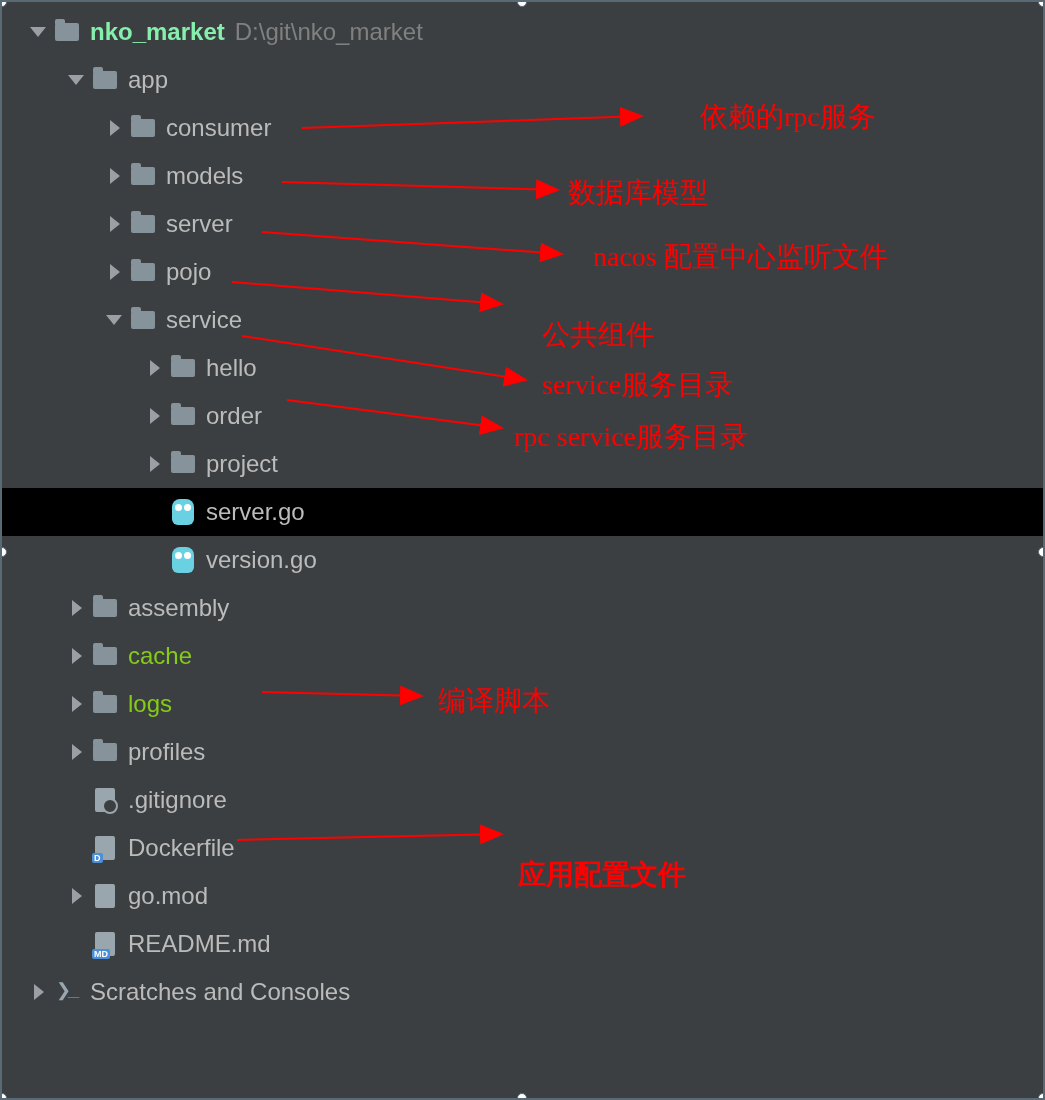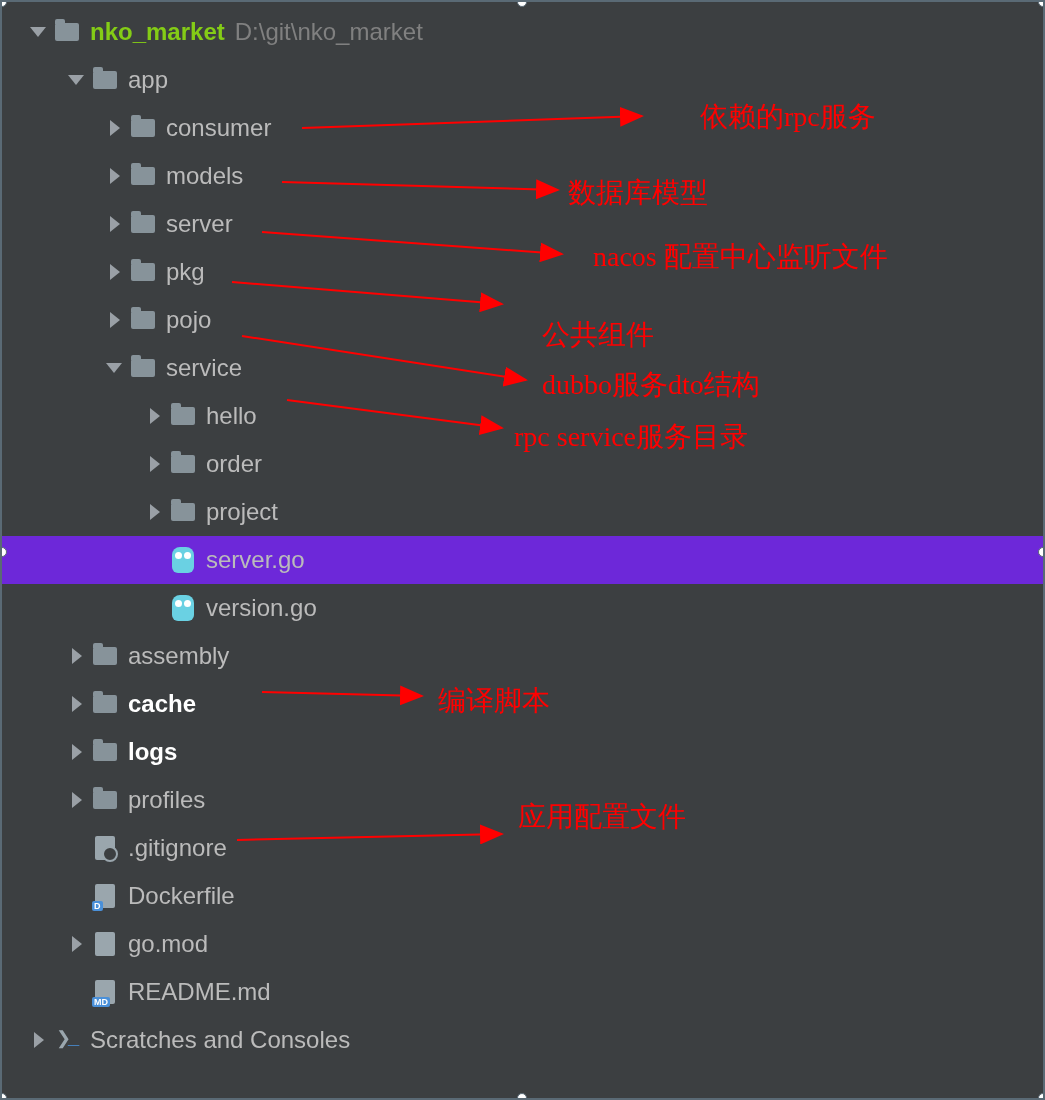--- a/index.html
+++ b/index.html
@@ -15,21 +15,21 @@
     border: 2px solid #5a6a75;
   }
   .tree { position: relative; padding-top: 6px; }
   .row {
     display: flex;
     align-items: center;
     height: 48px;
     position: relative;
     white-space: nowrap;
   }
-  .row.selected { background: #6d28d9; }
+  .row.selected { background: #000000; }
   .arrow {
     width: 18px; height: 18px;
     display: inline-block;
     margin-right: 6px;
     position: relative;
   }
   .arrow.right::before {
     content: "";
     position: absolute;
     left: 4px; top: 1px;
@@ -122,23 +122,23 @@
   }
   .scratch-icon::after {
     content: "_";
     color: #4a90d9;
     font-size: 20px;
     position: absolute;
     left: 12px; top: -4px;
     font-weight: bold;
   }
   .label { color: #bbbbbb; }
-  .label.bold { font-weight: bold; color: #84cc16; text-align: right; }
+  .label.bold { font-weight: bold; color: #86efac; text-align: right; }
   .label.dim { color: #808080; margin-left: 10px; font-weight: normal; }
-  .label.excluded { color: #ffffff; font-weight: bold; }
+  .label.excluded { color: #84cc16; }
 
   .indent-0 { padding-left: 28px; }
   .indent-1 { padding-left: 66px; }
   .indent-2 { padding-left: 104px; }
   .indent-3 { padding-left: 144px; }
   .indent-file-1 { padding-left: 90px; }
 
   
   .anno {
     position: absolute;
@@ -204,27 +204,20 @@
   </div>
 
   <div class="row indent-2">
     <span class="arrow right"></span>
     <span class="icon">
         <span class="folder-shape"></span>
       </span>
     <span class="label">server</span>
   </div>
 
-  <div class="row indent-2">
-    <span class="arrow right"></span>
-    <span class="icon">
-        <span class="folder-shape"></span>
-      </span>
-    <span class="label">pkg</span>
-  </div>
 
   <div class="row indent-2">
     <span class="arrow right"></span>
     <span class="icon">
         <span class="folder-shape"></span>
       </span>
     <span class="label">pojo</span>
   </div>
 
   <div class="row indent-2">
@@ -359,24 +352,24 @@
   <line class="arrow-line" x1="240" y1="334" x2="524" y2="378" marker-end="url(#ah)"></line>
   <line class="arrow-line" x1="285" y1="398" x2="500" y2="426" marker-end="url(#ah)"></line>
   <line class="arrow-line" x1="260" y1="690" x2="420" y2="694" marker-end="url(#ah)"></line>
   <line class="arrow-line" x1="235" y1="838" x2="500" y2="832" marker-end="url(#ah)"></line>
 </svg>
 
 <div class="anno" style="left:650px; top:96px;margin-left:48px;">依赖的rpc服务</div>
 <div class="anno" style="left:566px; top:172px;">数据库模型</div>
 <div class="anno" style="left:547px; top:236px;margin-left:44px;">nacos 配置中心监听文件</div>
 <div class="anno" style="left:540px; top:314px;">公共组件</div>
-<div class="anno" style="left:540px; top:364px;">dubbo服务dto结构</div>
+<div class="anno" style="left:540px; top:364px;">service服务目录</div>
 <div class="anno" style="left:512px; top:416px;">rpc service服务目录</div>
 <div class="anno" style="left:436px; top:680px;font-family:Liberation Mono, monospace;">编译脚本</div>
-<div class="anno" style="left:516px; top:796px;">应用配置文件</div>
+<div class="anno" style="left:516px; top:854px;font-weight:bold;">应用配置文件</div>
 
 <div class="sel-handle" style="left:-5px; top:-5px;"></div>
 <div class="sel-handle" style="left:515px; top:-5px;"></div>
 <div class="sel-handle" style="right:-5px; top:-5px;"></div>
 <div class="sel-handle" style="left:-5px; top:545px;"></div>
 <div class="sel-handle" style="right:-5px; top:545px;"></div>
 <div class="sel-handle" style="left:-5px; bottom:-5px;"></div>
 <div class="sel-handle" style="left:515px; bottom:-5px;"></div>
 <div class="sel-handle" style="right:-5px; bottom:-5px;"></div>
 

